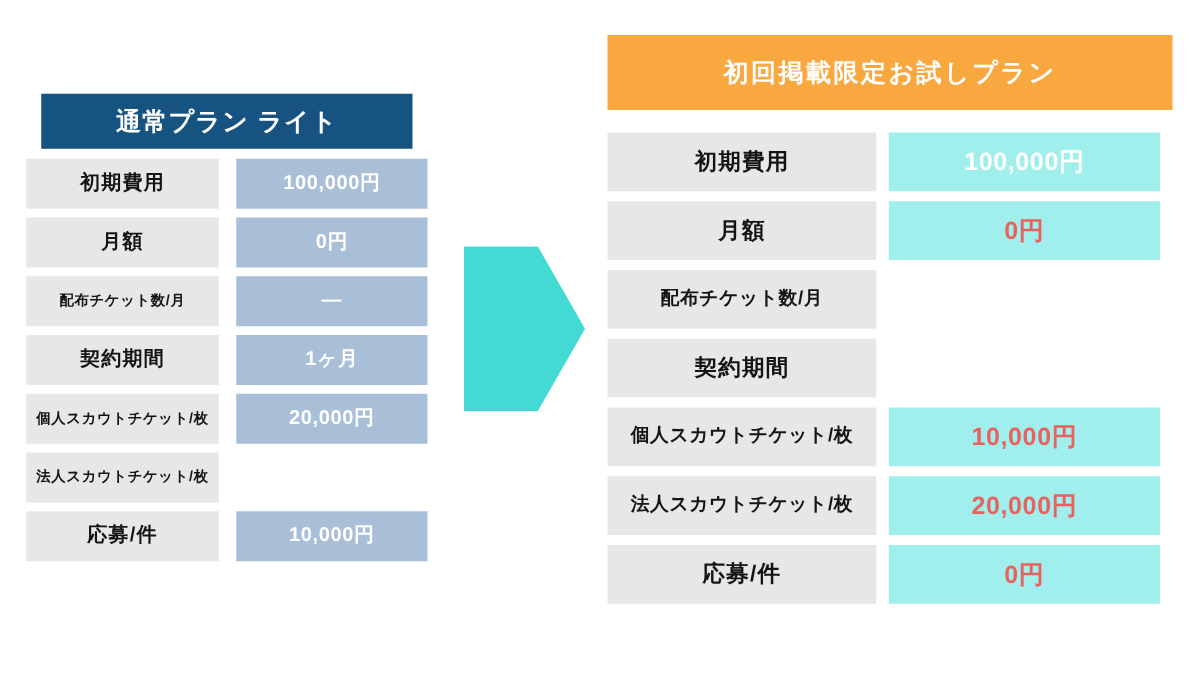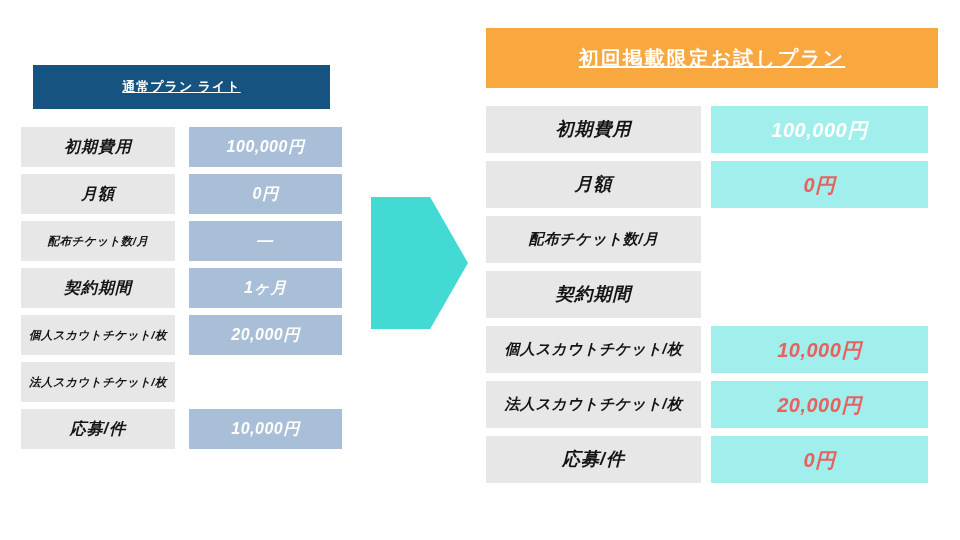--- a/index.html
+++ b/index.html
@@ -18,26 +18,25 @@
 
   
   .plan-header {
     position: absolute;
     display: flex;
     align-items: center;
     justify-content: center;
     color: #ffffff;
     font-weight: bold;
     text-align: center;
-    text-decoration: underline;
   }
   #normal-header {
-    left: 33px; top: 65px; width: 297px; height: 44px;
+    left: 33px; top: 75px; width: 297px; height: 44px;
     background: var(--normal-header-bg, #175380);
-    font-size: 13px; letter-spacing: 1px;
+    font-size: 20px; letter-spacing: 1px;
   }
   #trial-header {
     left: 486px; top: 28px; width: 452px; height: 60px;
     background: var(--trial-header-bg, #f9a73f);
     font-size: 20px; letter-spacing: 2px;
   }
 
   
   .rows {
     position: absolute;
@@ -51,21 +50,20 @@
   #normal-rows .row { height: 40px; gap: 14px; }
   #trial-rows  .row { height: 47px; gap: 10px; }
 
   .cell {
     display: flex;
     align-items: center;
     justify-content: center;
     font-weight: bold;
     text-align: center;
     line-height: 1.1;
-    font-style: italic;
   }
   .label-cell {
     background: var(--label-bg, #e7e7e7);
     color: #141414;
     letter-spacing: 1px;
   }
   #normal-rows .label-cell { width: 154px; font-size: 16px; }
   #normal-rows .label-cell.small { font-size: 11.5px; letter-spacing: 0.5px; }
   #normal-rows .value-cell {
     width: 153px;

